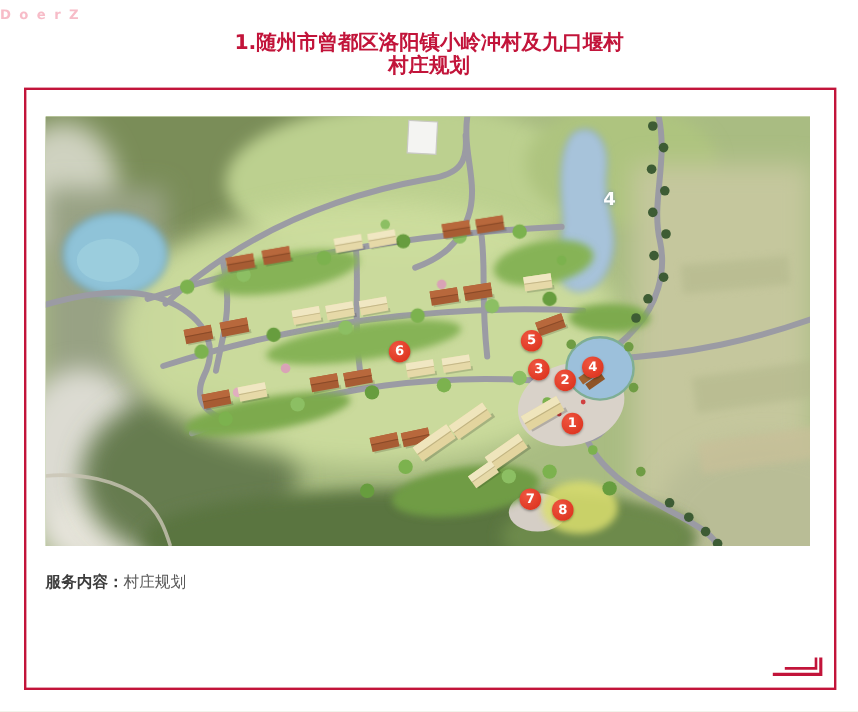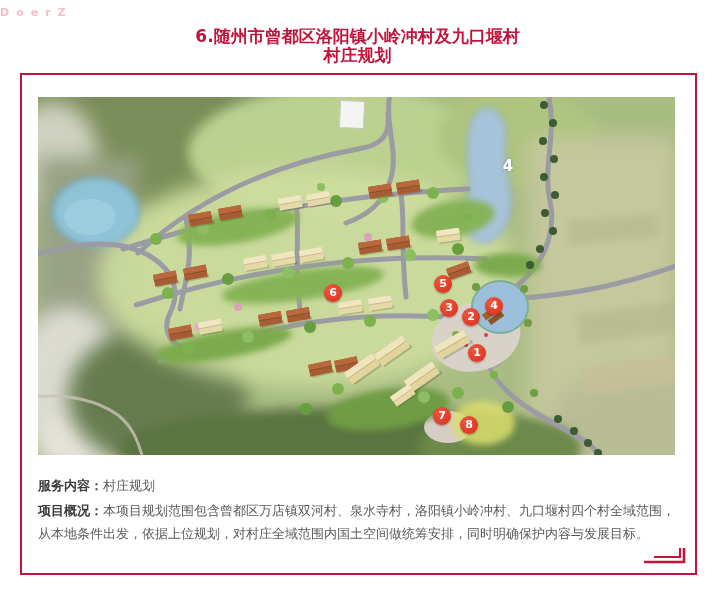--- a/index.html
+++ b/index.html
@@ -24,21 +24,21 @@
   .info p{margin:0 0 2px 0;line-height:23px;}
   .info .lbl{font-weight:bold;color:#3c3c3c;margin-top:12px;}
   .corner-icon{position:absolute;right:7px;bottom:9px;width:46px;height:18px;cursor:pointer;}
 </style>
 </head>
 <body>
 
 <div class="watermark">DoerZ</div>
 
 <div class="title">
-  <div>6.随州市曾都区洛阳镇小岭冲村及九口堰村</div>
+  <div>1.随州市曾都区洛阳镇小岭冲村及九口堰村</div>
   <div>村庄规划</div>
 </div>
 
 <div class="content-box">
 
   <div class="map">
     <svg width="637" height="358" viewBox="0 0 637 358">
       <defs>
         <filter id="b10" x="-60%" y="-60%" width="220%" height="220%">
             <feGaussianBlur stdDeviation="10"></feGaussianBlur>
@@ -223,21 +223,20 @@
         <div class="marker" style="left: 405px; top: 187px;">5</div>
         <div class="marker" style="left: 295px; top: 196px;">6</div>
         <div class="marker" style="left: 404px; top: 319px;">7</div>
         <div class="marker" style="left: 431px; top: 328px;">8</div>
       </div>
     <div class="lake-label">4</div>
   </div>
 
   <div class="info">
     <p><span class="lbl">服务内容：</span><span>村庄规划</span></p>
-    <p><span class="lbl">项目概况：</span><span>本项目规划范围包含曾都区万店镇双河村、泉水寺村，洛阳镇小岭冲村、九口堰村四个村全域范围，从本地条件出发，依据上位规划，对村庄全域范围内国土空间做统筹安排，同时明确保护内容与发展目标。</span></p>
   </div>
 
   <div class="corner-icon">
     <svg width="46" height="18" viewBox="0 0 46 18">
       <path d="M2,16 H42 V2" fill="none" stroke="#c2143a" stroke-width="2.6"></path>
       <path d="M12,11 H38 V2" fill="none" stroke="#c2143a" stroke-width="2.2"></path>
     </svg>
   </div>
 </div>
 

